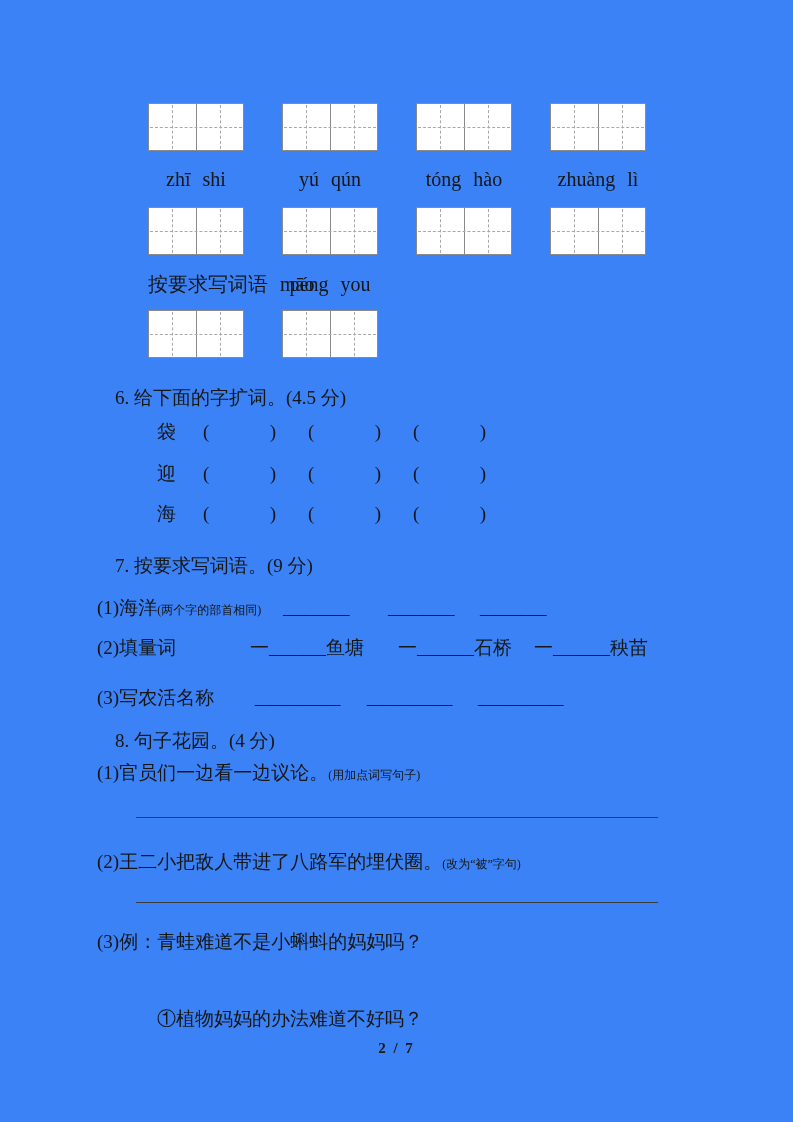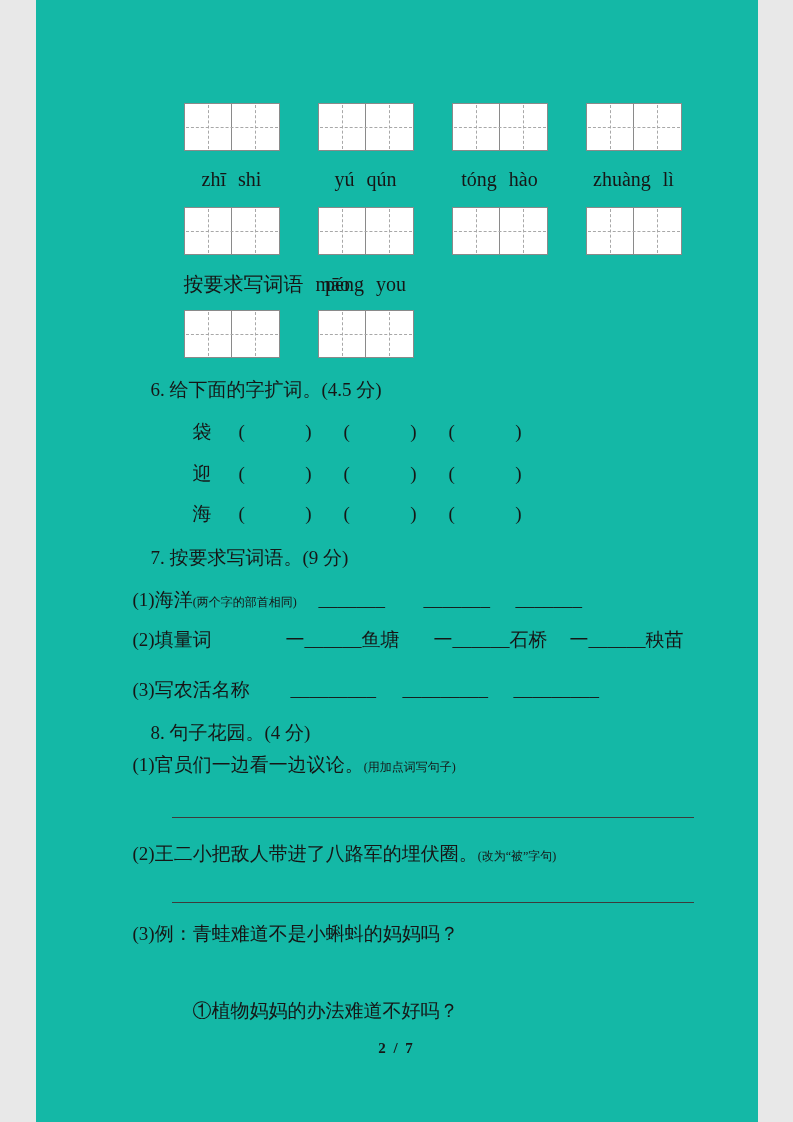--- a/index.html
+++ b/index.html
@@ -1,20 +1,20 @@
 <!DOCTYPE html>
 <html><head>
 <meta charset="utf-8">
 <style>
   html,body { margin:0; padding:0; background:#e8e8e8; }
   .page {
     position:relative;
-    width:722px; height:1122px;
+    width:793px; height:1122px;
     margin:0 auto;
-    background:#14b8a6;
+    background:#3b82f6;
     font-family:"Liberation Serif","DejaVu Serif",serif;
     color:#161616;
     overflow:hidden;
   }
   
   .grid-row { position:absolute; left:148px; display:flex; gap:38px; }
   .wgrid {
     width:96px; height:48px;
     border:1px solid #8a8a8a;
     box-sizing:border-box;
@@ -34,21 +34,21 @@
   }
   
   .pinyin-row { position:absolute; left:148px; display:flex; gap:38px; }
   .pylabel {
     width:96px; text-align:center; white-space:nowrap;
     font-size:20px; line-height:22px; word-spacing:7px;
   }
   
   .tline {
     position:absolute; left:97px;
-    font-size:19px; line-height:23px; white-space:nowrap;
+    font-size:19px; line-height:23px; white-space:nowrap;margin-top:8px;
   }
   .tline.num { left:115px; }
   .tline.indent { left:157px; }
   .hint { font-size:12px; }
   
   .expand-row { position:absolute; left:157px; font-size:19px; line-height:23px; }
   .pgroup {
     position:absolute; top:0; width:73px;
     display:flex; justify-content:space-between;
   }

